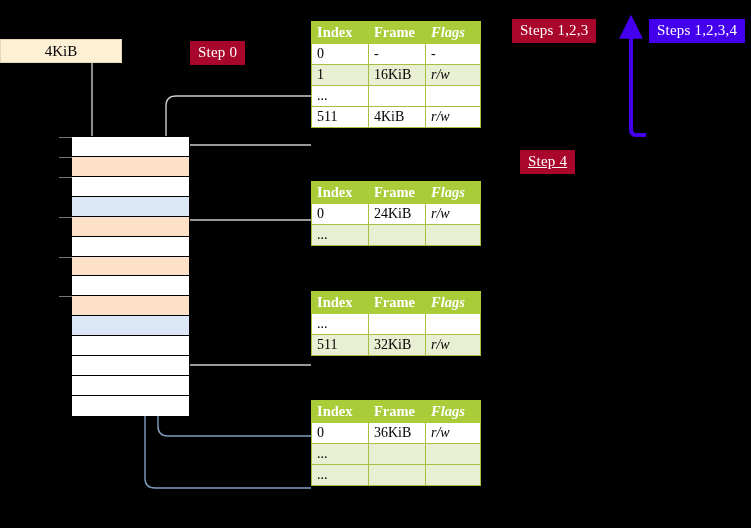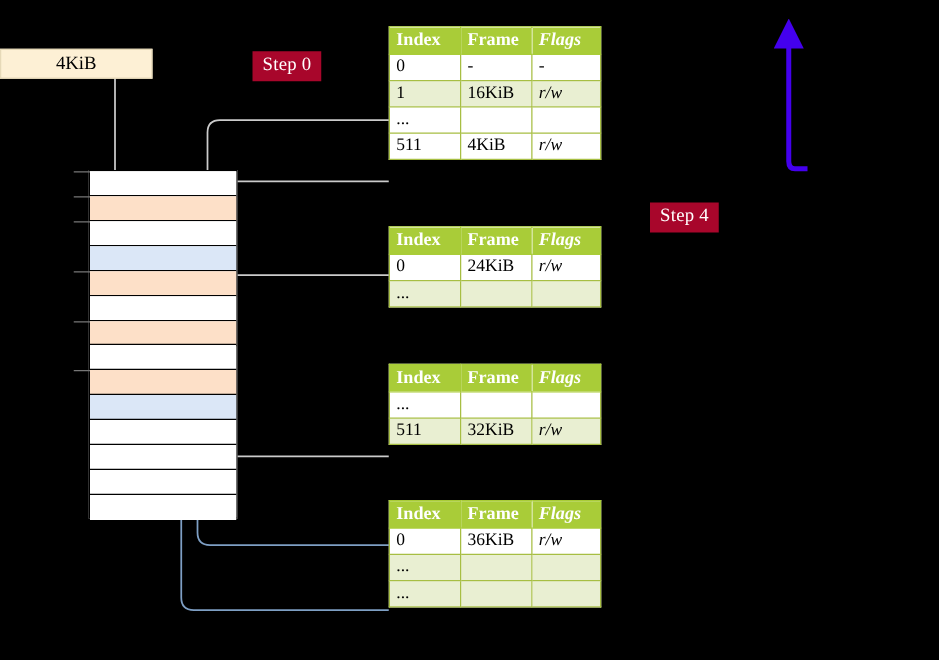--- a/index.html
+++ b/index.html
@@ -167,27 +167,33 @@
 
     <g>
       <path d="M 646 135 L 636 135 Q 631 135 631 129 L 631 22" stroke="#4400EE" stroke-width="4" fill="none" marker-end="url(#arrViolet)"></path>
     </g>
   </svg>
 
   <div class="kib-box" style="left:0px; top:39px; width:120px; height:22px;">
     <span>4KiB</span>
   </div>
 
-  <div class="badge badge-red" style="left:190px; top:41px;margin-left:12px;">
+  <div class="badge badge-red" style="left:190px; top:41px;">
     <span>Step 0</span>
   </div>
 
-
-
-  <div class="badge badge-red" style="left:520px; top:162px;">
+  <div class="badge badge-red" style="left:512px; top:19px;">
+    <span>Steps 1,2,3</span>
+  </div>
+
+  <div class="badge badge-blue" style="left:649px; top:19px;">
+    <span>Steps 1,2,3,4</span>
+  </div>
+
+  <div class="badge badge-red" style="left:520px; top:150px;text-decoration:underline;">
     <span>Step 4</span>
   </div>
 
   <div class="memcol" id="memcol">
       <div class="memrow" style="top: 0px; height: 19.9286px; background: rgb(255, 255, 255);">
         <div class="tick" style="top: 0px;"></div>
       </div>
       <div class="memrow" style="top: 19.9286px; height: 19.9286px; background: rgb(253, 224, 200);">
         <div class="tick" style="top: 0px;"></div>
       </div>

